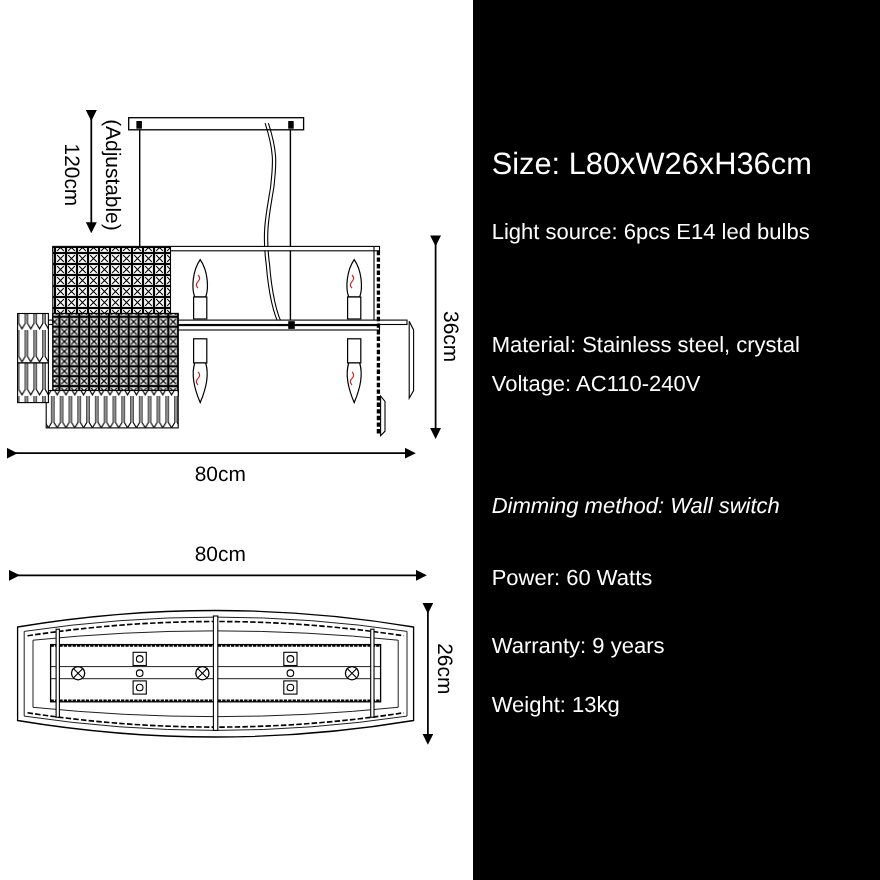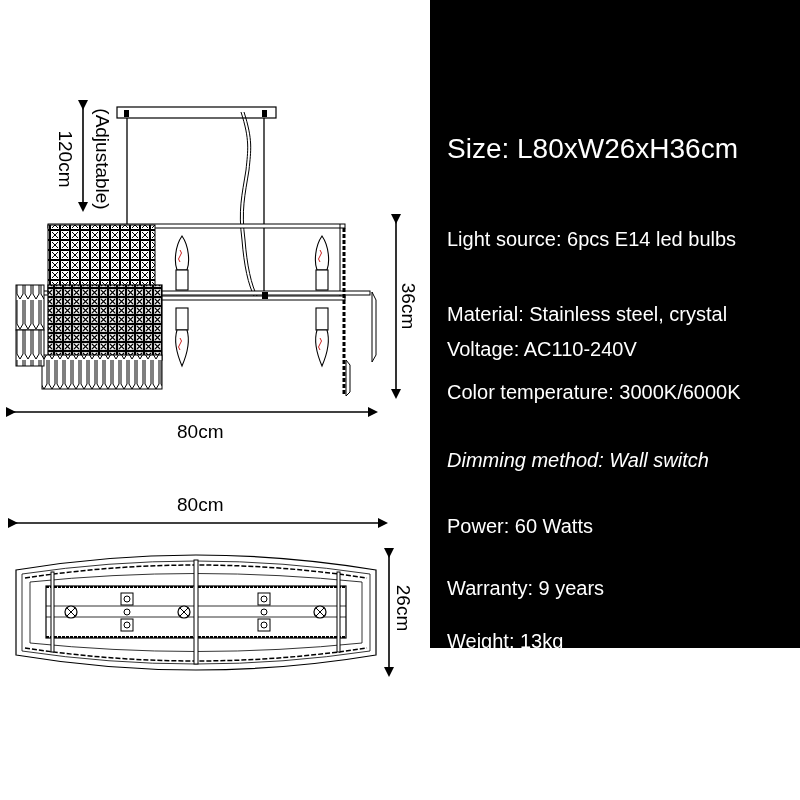--- a/index.html
+++ b/index.html
@@ -1,18 +1,18 @@
 <!DOCTYPE html>
 <html><head>
 <meta charset="utf-8">
 <style>
   html, body { margin:0; padding:0; }
   body { width:800px; height:800px; position:relative; overflow:hidden; background:#ffffff; font-family:"Liberation Sans", sans-serif; }
   .left { position:absolute; left:0; top:0; width:430px; height:800px; background:#fff; }
-  .right { position:absolute; left:430px; top:0; width:370px; height:648px; background:#000; }
+  .right { position:absolute; left:430px; top:0; width:370px; height:800px; background:#000; }
   .spec { position:absolute; left:17px; color:#fff; font-family:"Liberation Sans", sans-serif; white-space:nowrap; }
   .spec.big { font-size:28px; }
   .spec.norm { font-size:20px; }
   .dimlabel { position:absolute; font-size:19px; color:#000; font-family:"Liberation Sans", sans-serif; white-space:nowrap; }
   .rot { transform-origin:center center; }
   svg { position:absolute; left:0; top:0; }
 </style>
 </head>
 <body>
 
@@ -143,21 +143,20 @@
   <div class="dimlabel rot" style="left:36px; top:148px; transform:rotate(90deg);">120cm</div>
   <div class="dimlabel rot" style="left:51px; top:148px; transform:rotate(90deg);">(Adjustable)</div>
   <div class="dimlabel rot" style="left:385px; top:295px; transform:rotate(90deg);">36cm</div>
   <div class="dimlabel" style="left:177px; top:421px;">80cm</div>
   <div class="dimlabel" style="left:177px; top:494px;">80cm</div>
   <div class="dimlabel rot" style="left:380px; top:597px; transform:rotate(90deg);">26cm</div>
 </div>
 
 <div class="right">
   <div class="spec big" style="top:133px;">Size: L80xW26xH36cm</div>
-  <div class="spec norm" style="top:200px;margin-top:28px;">Light source: 6pcs E14 led bulbs</div>
+  <div class="spec norm" style="top:200px;">Light source: 6pcs E14 led bulbs</div>
   <div class="spec norm" style="top:259px;margin-top:44px;">Material: Stainless steel, crystal</div>
   <div class="spec norm" style="top:338px;">Voltage: AC110-240V</div>
-  <div class="spec norm" style="top:381px;">Color temperature: 3000K/6000K</div>
   <div class="spec norm" style="top:449px;font-style:italic;">Dimming method: Wall switch</div>
   <div class="spec norm" style="top:515px;">Power: 60 Watts</div>
   <div class="spec norm" style="top:577px;">Warranty: 9 years</div>
   <div class="spec norm" style="top:630px;">Weight: 13kg</div>
 </div>
 
 </body></html>

